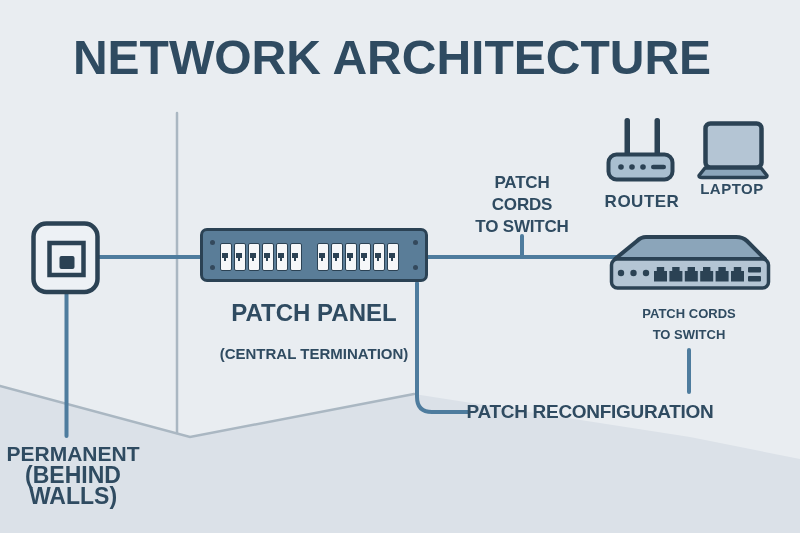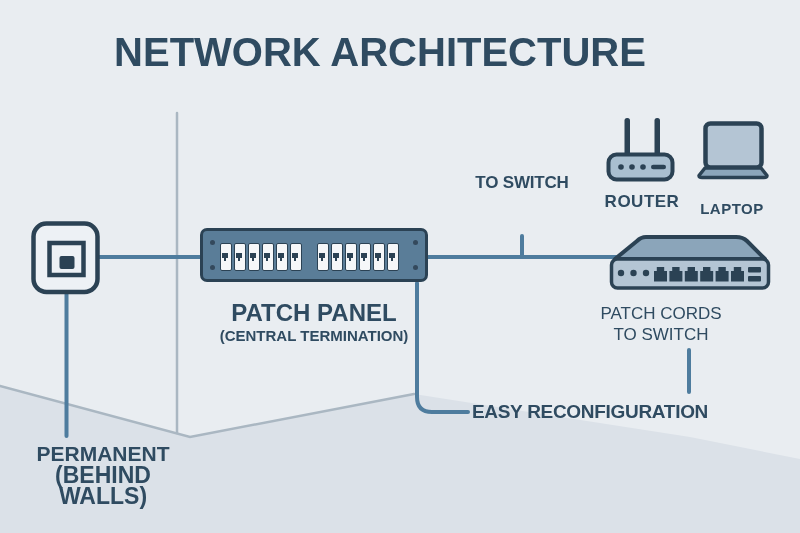--- a/index.html
+++ b/index.html
@@ -11,30 +11,30 @@
   html,body{margin:0;padding:0;}
   .canvas{
     position:relative; width:800px; height:533px; overflow:hidden;
     background:var(--background);
     font-family:"Liberation Sans","DejaVu Sans",sans-serif;
     color:var(--text);
   }
   .layer{position:absolute; left:0; top:0;}
   .abs{position:absolute;}
   .txt{position:absolute; text-align:center; color:var(--text);}
-  .title{left:0; top:30px; width:760px; font-size:40px; font-weight:700; letter-spacing:0px;}
+  .title{left:0; top:30px; width:760px; font-size:48px; font-weight:700; letter-spacing:0px;padding-left:12px;}
   .lbl-upper-cords{left:447px; top:172px; width:150px; font-size:17px; font-weight:700; line-height:22px; letter-spacing:-0.2px;}
   .lbl-router{left:578px; top:192px; width:128px; font-size:17px; font-weight:700; letter-spacing:0.5px;}
-  .lbl-laptop{left:667px; top:200px; width:130px; font-size:15px; font-weight:700; letter-spacing:0.5px;}
+  .lbl-laptop{left:667px; top:180px; width:130px; font-size:15px; font-weight:700; letter-spacing:0.5px;}
   .lbl-panel{left:199px; top:299px; width:230px;}
   .lbl-panel .t1{font-size:24px; font-weight:700;}
-  .lbl-panel .t2{font-size:15px; font-weight:600; margin-top:0;}
-  .lbl-lower-cords{left:571px; top:303px; width:180px; font-size:17px; font-weight:400; line-height:21px;}
+  .lbl-panel .t2{font-size:15px; font-weight:600; margin-top:18px;}
+  .lbl-lower-cords{left:599px; top:303px; width:180px; font-size:13px; font-weight:700; line-height:21px;}
   .lbl-easy{left:455px; top:400px; width:270px; font-size:19px; font-weight:700; line-height:23px; letter-spacing:-0.3px;}
-  .lbl-perm{left:0px; top:442px; width:146px;margin-left:30px;}
+  .lbl-perm{left:0px; top:442px; width:146px;}
   .lbl-perm .t1,.lbl-perm .t2{font-size:21px; font-weight:700; line-height:23px;}
   .lbl-perm .t3{font-size:23px; font-weight:600; line-height:21px;}
 
   
   .patch-panel{left:200px; top:228px; width:228px; height:54px; box-sizing:border-box;
     background:var(--panel_body); border:3px solid var(--outline); border-radius:7px;}
   .screw{position:absolute; width:5px; height:5px; border-radius:50%; background:var(--screw);}
   .s-tl{left:7px; top:9px;} .s-bl{left:7px; bottom:9px;} .s-tr{right:7px; top:9px;} .s-br{right:7px; bottom:9px;}
   .pp-group{position:absolute; top:12px; display:flex; gap:2.5px;}
   .g1{left:17px;} .g2{left:114px;}
@@ -126,38 +126,40 @@
         <path d="M 79.6 35 h 7.4 v 4 h 2.8 v 10.5 h -13 v -10.5 h 2.8 Z" style="fill:var(--outline)"></path>
         <path d="M 95 35 h 7.4 v 4 h 2.8 v 10.5 h -13 v -10.5 h 2.8 Z" style="fill:var(--outline)"></path>
         <path d="M 110.39999999999999 35 h 7.4 v 4 h 2.8 v 10.5 h -13 v -10.5 h 2.8 Z" style="fill:var(--outline)"></path>
         <path d="M 125.8 35 h 7.4 v 4 h 2.8 v 10.5 h -13 v -10.5 h 2.8 Z" style="fill:var(--outline)"></path>
       </g>
     <rect x="140" y="35" width="13" height="5.5" rx="1" style="fill:var(--outline);"></rect>
     <rect x="140" y="44" width="13" height="5.5" rx="1" style="fill:var(--outline);"></rect>
   </svg>
 
   <div class="txt lbl-upper-cords">
+    <div>PATCH</div>
+    <div>CORDS</div>
     <div>TO SWITCH</div>
   </div>
 
   <div class="txt lbl-router">ROUTER</div>
   <div class="txt lbl-laptop">LAPTOP</div>
 
   <div class="txt lbl-panel">
     <div class="t1">PATCH PANEL</div>
     <div class="t2">(CENTRAL TERMINATION)</div>
   </div>
 
   <div class="txt lbl-lower-cords">
     <div>PATCH CORDS</div>
     <div>TO SWITCH</div>
   </div>
 
   <div class="txt lbl-easy">
-    <div>EASY RECONFIGURATION</div>
+    <div>PATCH RECONFIGURATION</div>
   </div>
 
   <div class="txt lbl-perm">
     <div class="t1">PERMANENT</div>
     <div class="t3">(BEHIND WALLS)</div>
   </div>
 
 </div>
 
 </body></html>

